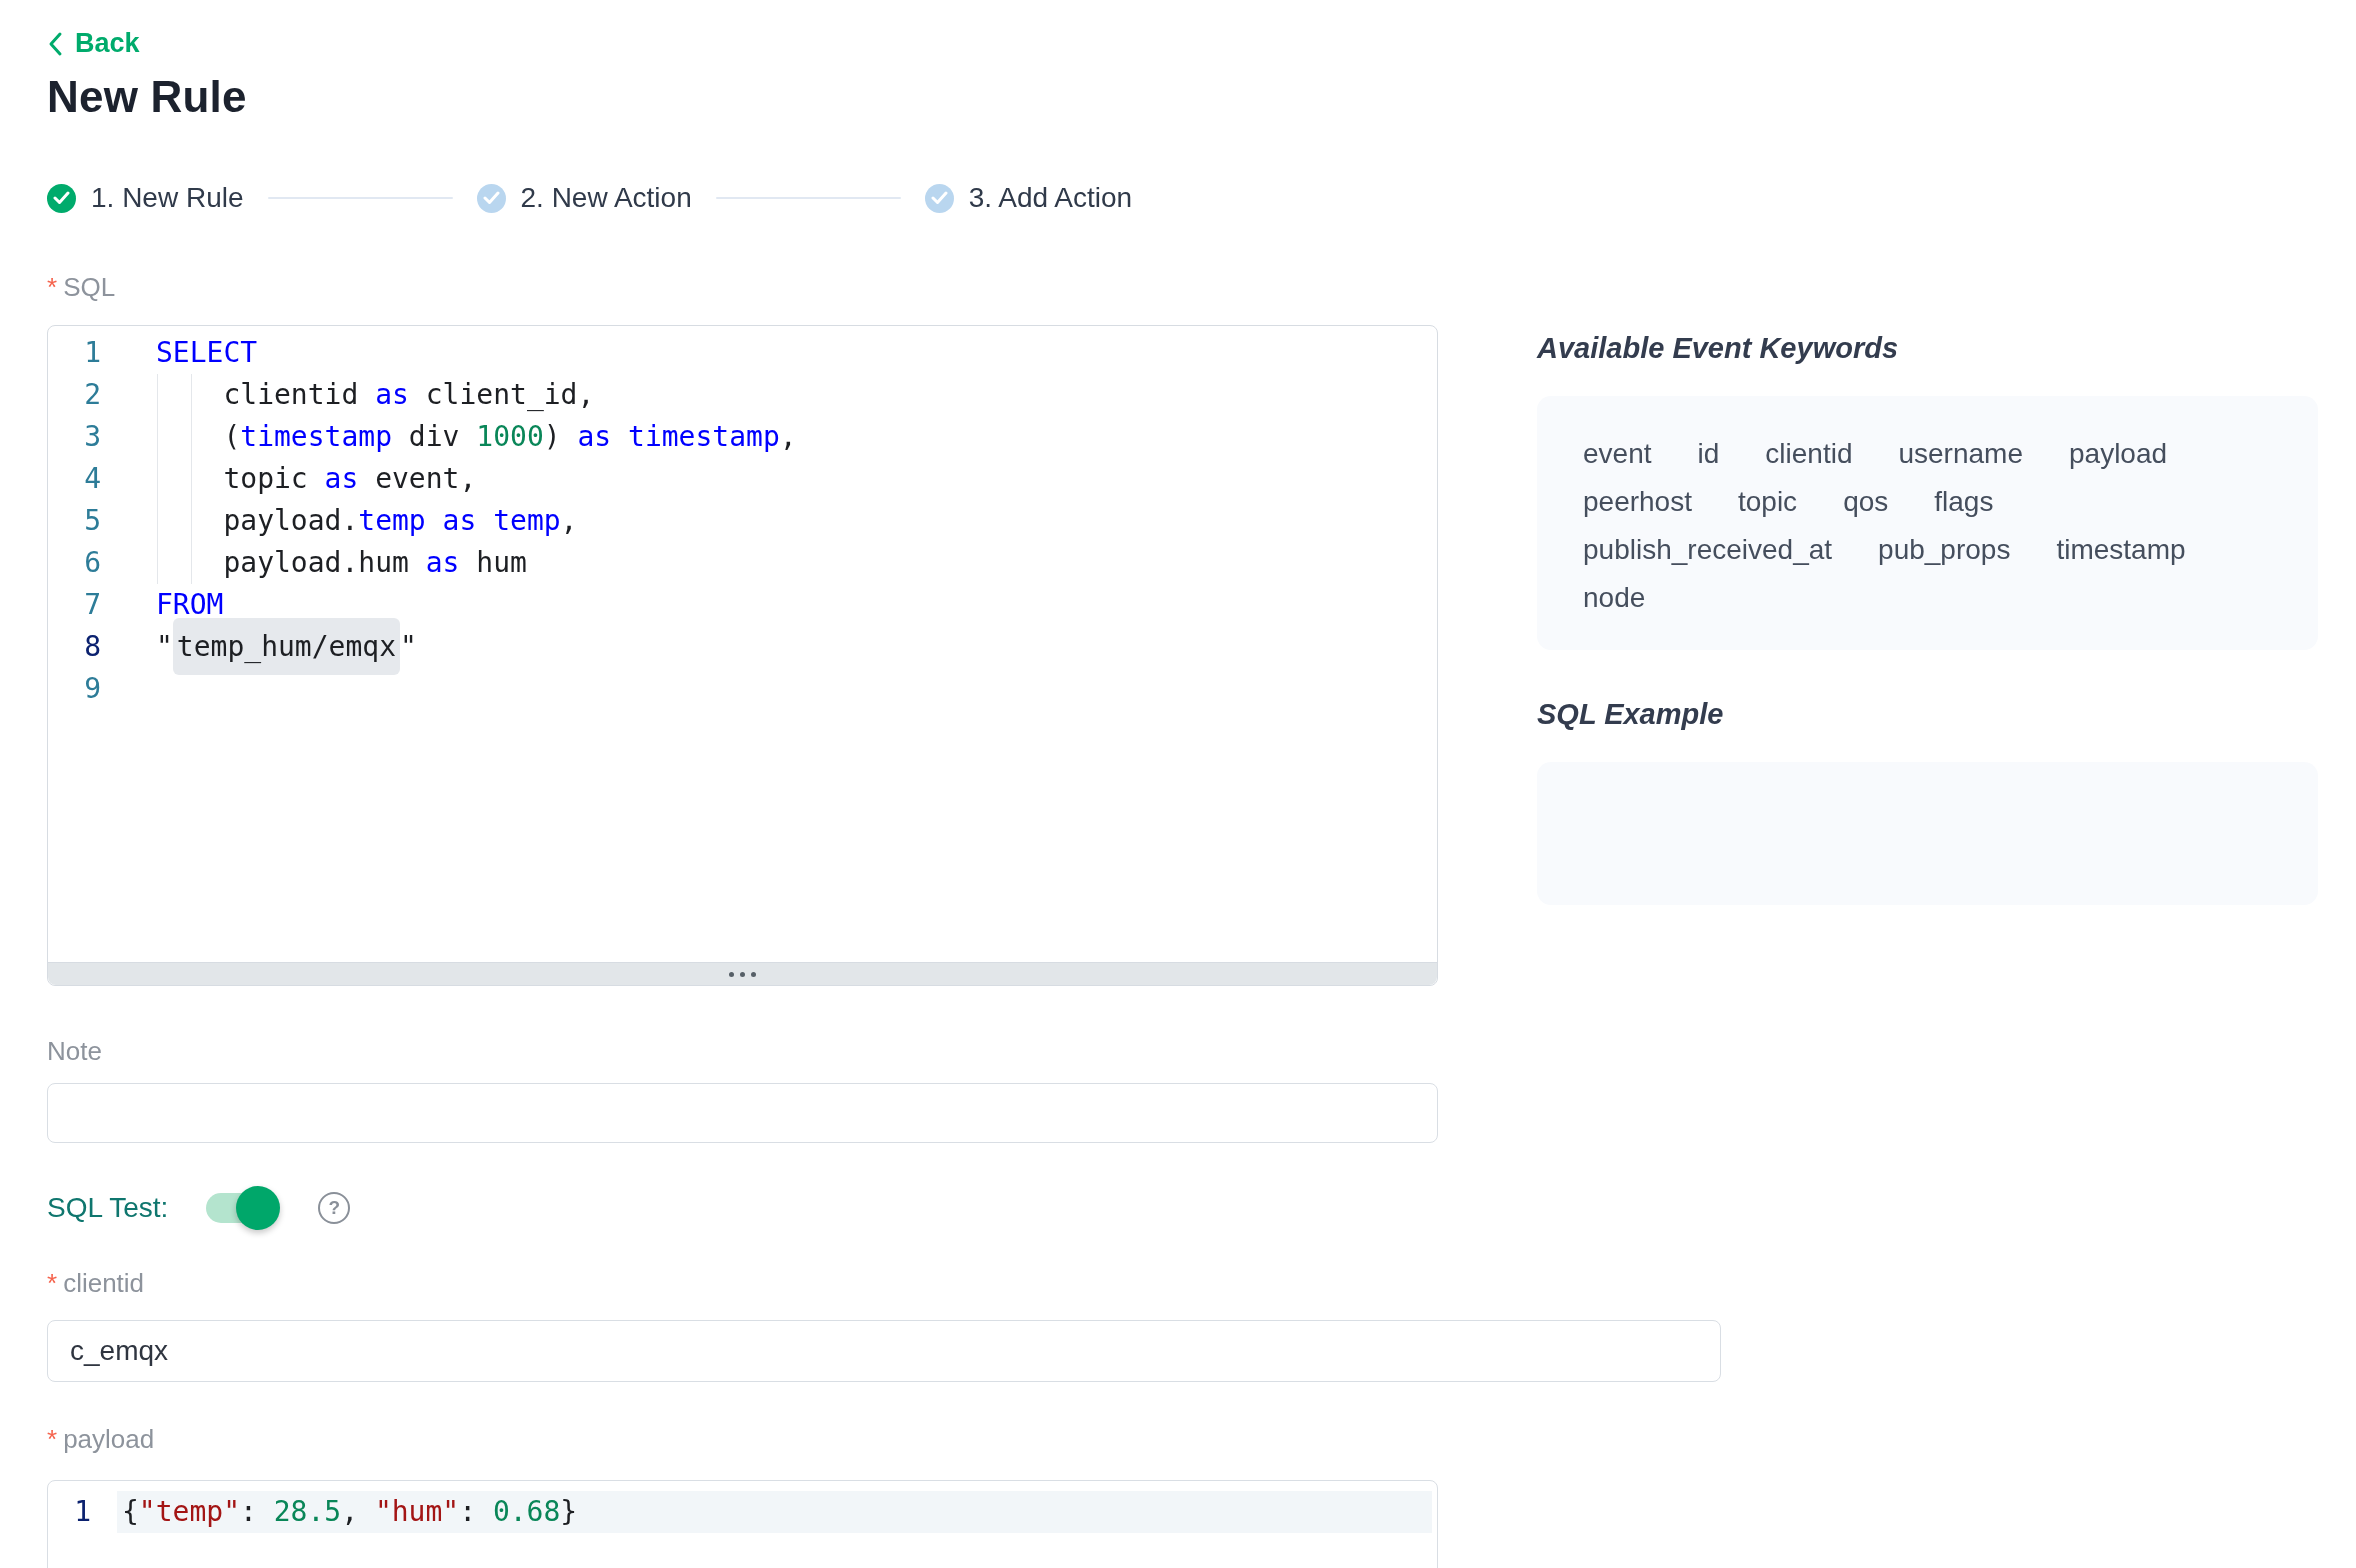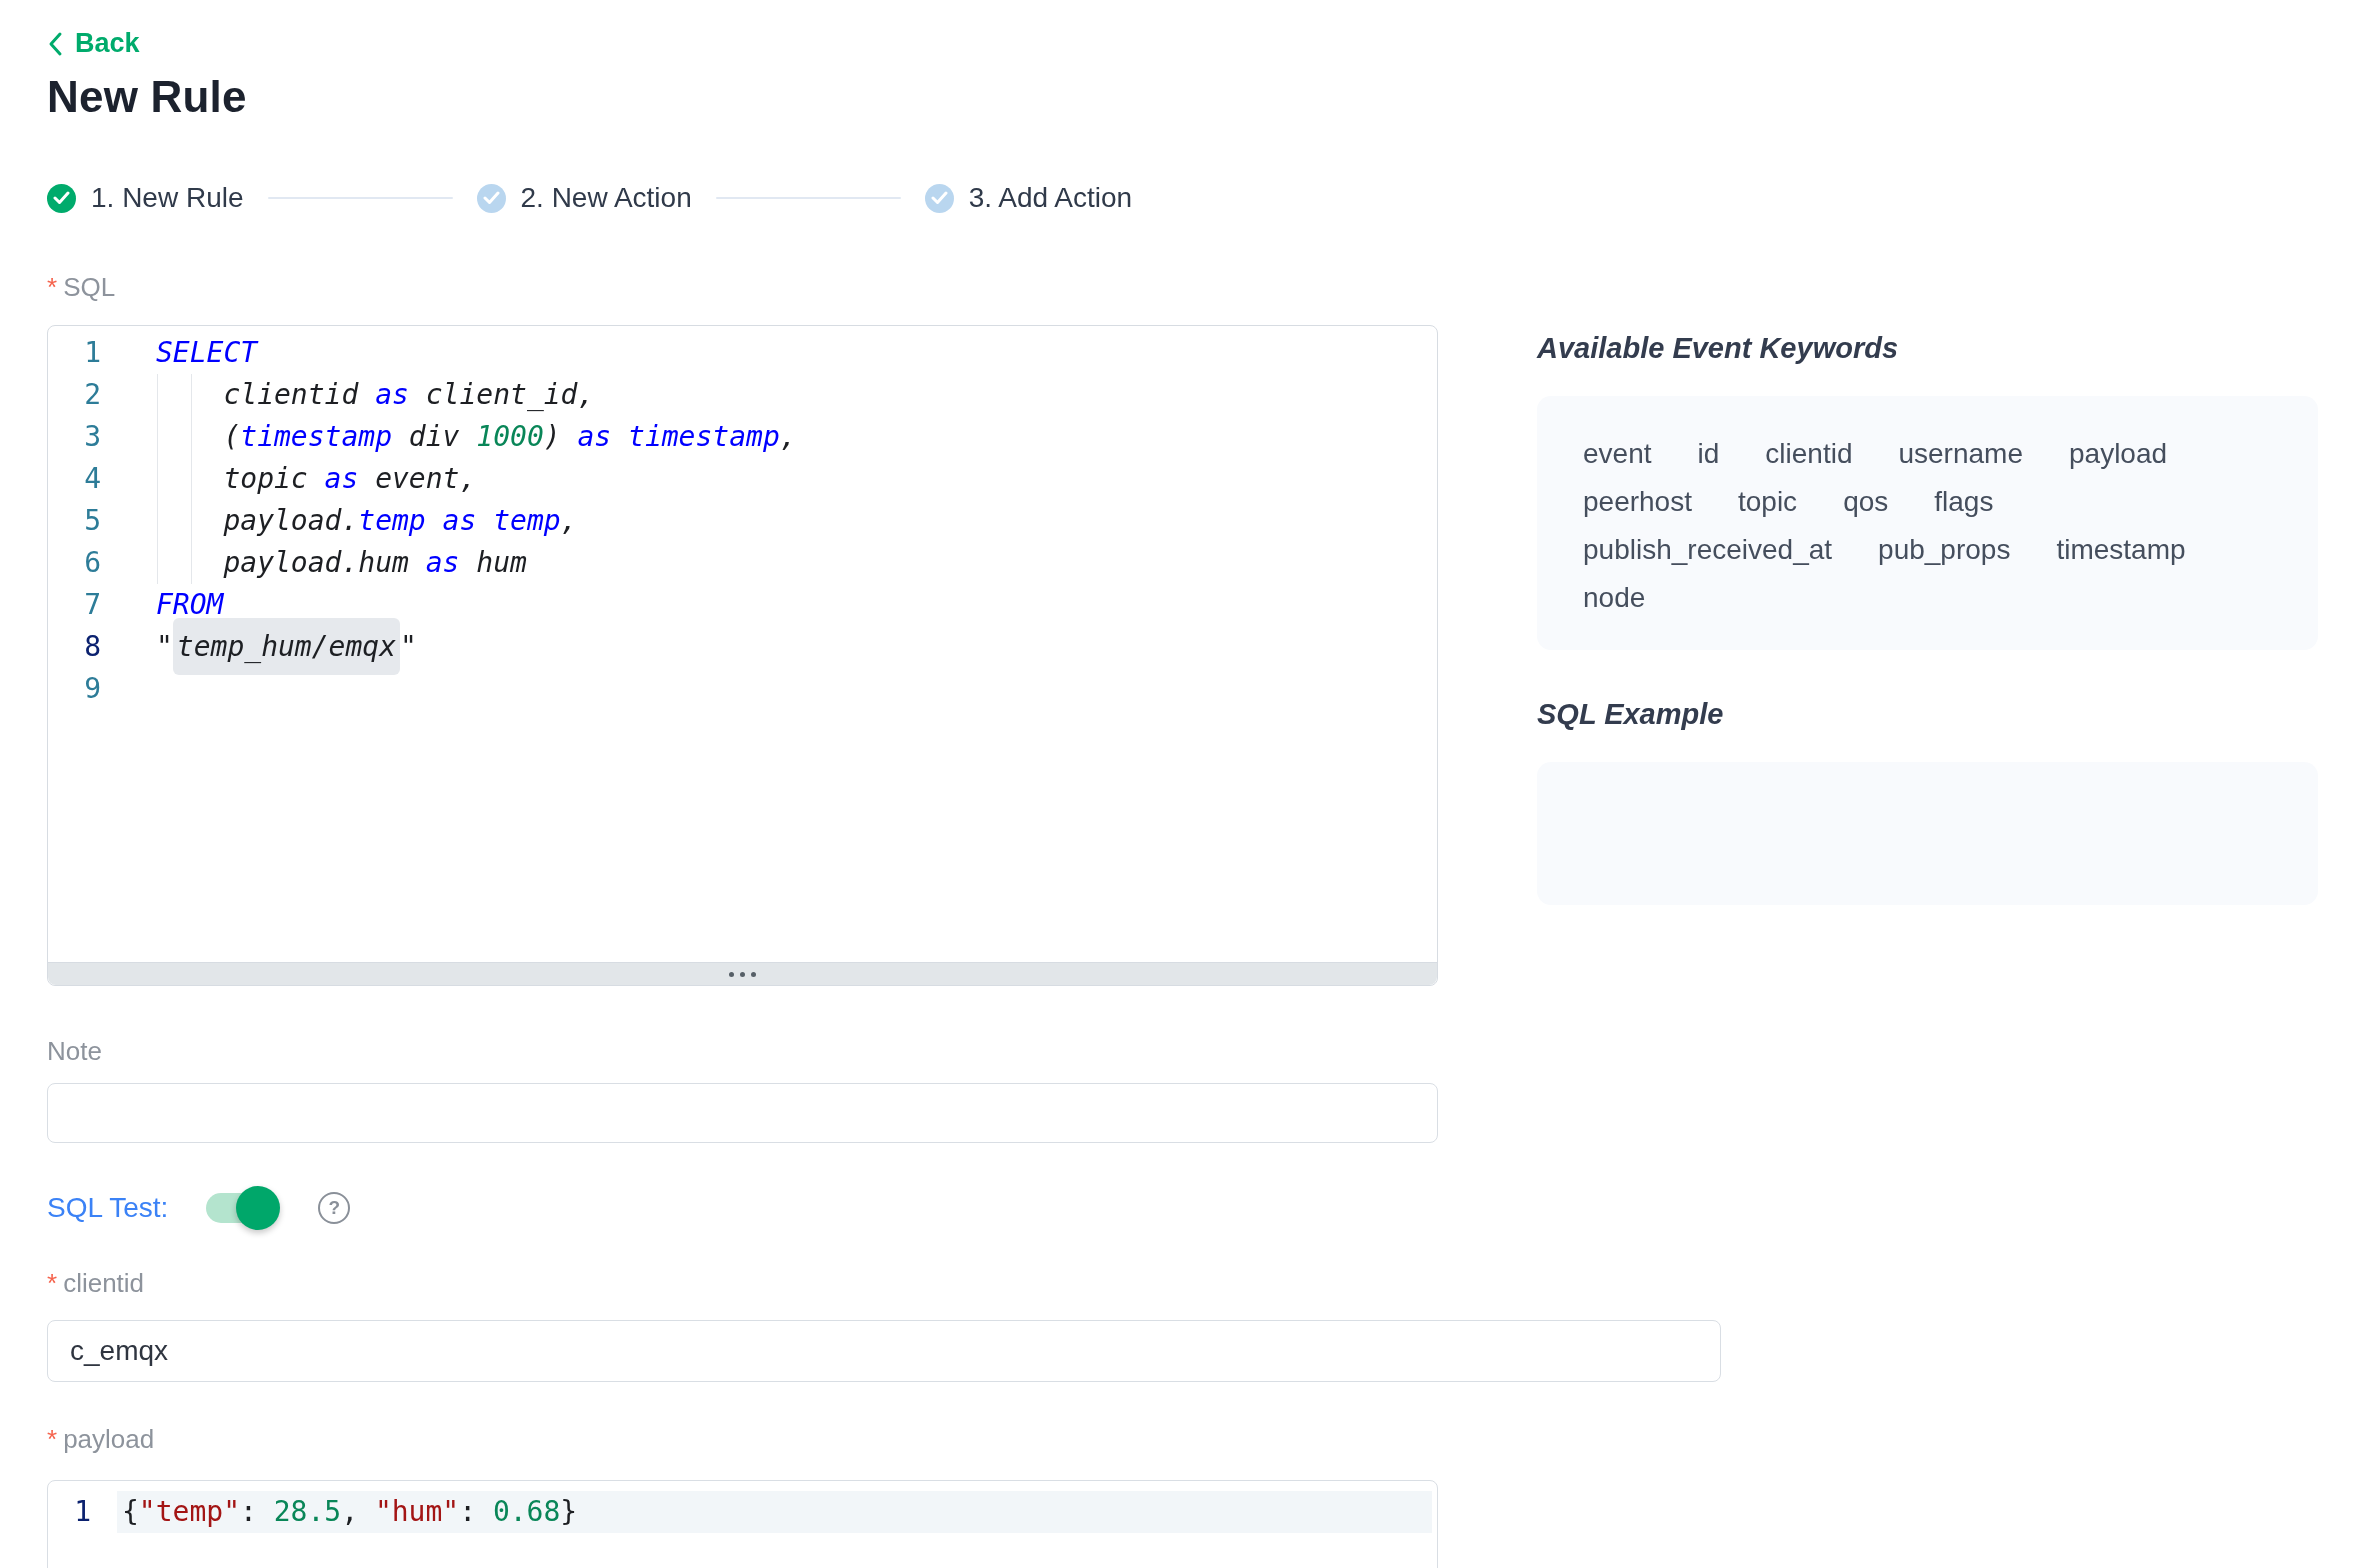--- a/index.html
+++ b/index.html
@@ -51,21 +51,21 @@
     font-size:28px;line-height:42px;
     padding:6px 0;
   }
   #sql-code{height:624px;}
   .code-row{display:flex;}
   .gutter{
     width:53px;text-align:right;flex:none;
     color:#2d7c98;user-select:none;
   }
   .gutter.active{color:#0b216f;}
-  #sql-code .code-text{padding-left:55px;white-space:pre;flex:1;font-style:italic;}
+  #sql-code .code-text{padding-left:55px;white-space:pre;flex:1;}
   .guide{position:absolute;top:48px;height:210px;width:1px;background:#e4e7eb;}
   #guide-1{left:109px;}
   #guide-2{left:calc(109px + 2ch);}
   .tk-p{color:#1d1f23;}
   .tk-kw{color:#0000ff;}
   .tk-num{color:#098658;}
   .tk-str{color:#a31515;}
   .tk-hl{color:#1d1f23;background:#e6e9ed;border-radius:6px;padding:12px 4px;}
   .resize-bar{
     height:22px;background:#e2e6e9;border-top:1px solid #d7dce2;
@@ -81,21 +81,21 @@
     box-sizing:border-box;border:1px solid #d9dee4;border-radius:8px;
     resize:none;outline:none;
     font-family:"Liberation Sans", sans-serif;font-size:28px;color:#2f3540;
     padding:12px 22px;
   }
   
   #sqltest{
     position:absolute;left:47px;top:1186px;
     display:flex;align-items:center;height:44px;
   }
-  #sqltest .lab{font-size:28px;color:#3b82f6;}
+  #sqltest .lab{font-size:28px;color:#0f766e;}
   .toggle{
     width:70px;height:30px;border-radius:16px;background:#b4e4ce;
     position:relative;margin-left:38px;cursor:pointer;flex:none;
   }
   .toggle-knob{
     position:absolute;right:-4px;top:-7px;width:44px;height:44px;border-radius:50%;
     background:#00a76a;box-shadow:0 3px 6px rgba(0,0,0,.22);
   }
   .help{
     width:28px;height:28px;border-radius:50%;

